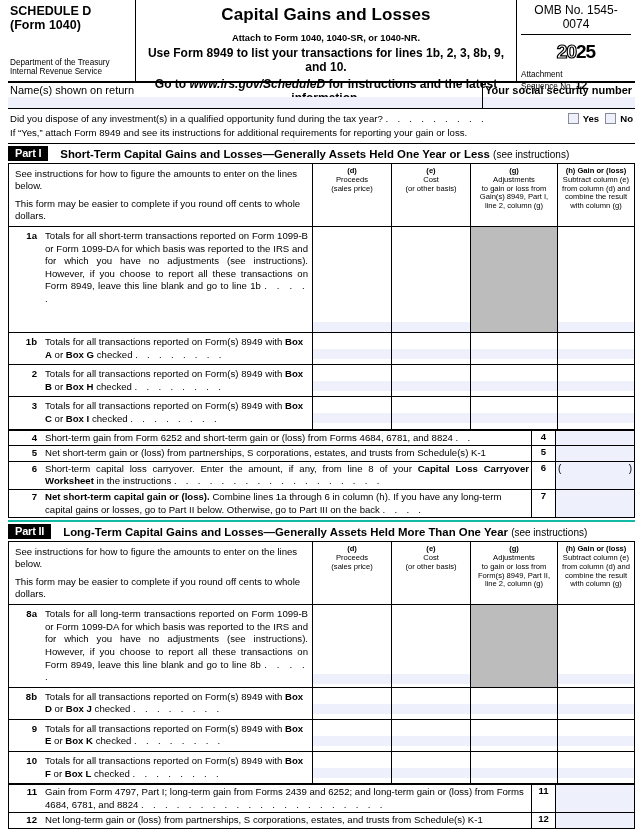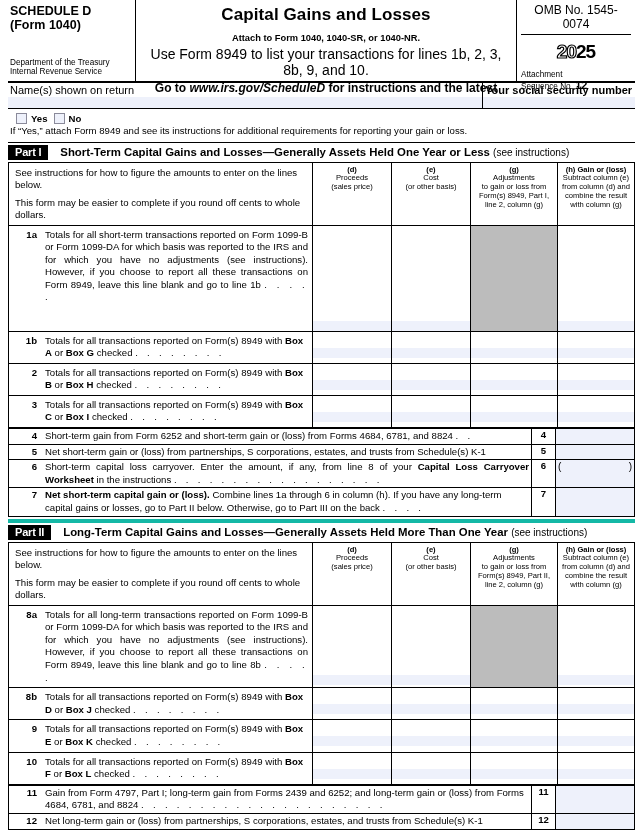--- a/index.html
+++ b/index.html
@@ -18,21 +18,21 @@
   .shaded{background:#bcbcbc;}
 
   
   .hdr{display:flex;border-bottom:2px solid #000;height:83px;box-sizing:border-box;}
   .hdr-left{width:128px;box-sizing:border-box;padding:5px 2px 2px 2px;border-right:1.5px solid #000;position:relative;}
   .sched-title{font-size:12.5px;font-weight:bold;line-height:13.5px;}
   .dept{position:absolute;bottom:4px;left:2px;font-size:8.2px;line-height:9.6px;}
   .hdr-mid{flex:1;box-sizing:border-box;padding:4px 6px 2px 6px;text-align:center;border-right:1.5px solid #000;}
   .main-title{font-size:17px;font-weight:bold;letter-spacing:.1px;margin-top:1px;}
   .sub1{font-size:9.3px;font-weight:bold;margin-top:8px;}
-  .sub2{font-size:14px;font-weight:normal;margin-top:3px;}
+  .sub2{font-size:12px;font-weight:bold;margin-top:3px;}
   .sub3{font-size:12px;font-weight:bold;margin-top:3px;}
   .hdr-right{width:118px;box-sizing:border-box;padding:3px 4px;text-align:center;}
   .omb{font-size:12px;padding-bottom:3px;border-bottom:1px solid #000;}
   .yearline{font-size:19px;font-weight:bold;letter-spacing:-1px;line-height:30px;margin-top:2px;}
   .yr-out{color:#fff;-webkit-text-stroke:1.2px #000;}
   .attach{font-size:8.2px;line-height:10px;text-align:left;margin-top:3px;}
   .attach b{font-size:11px;}
 
   
   .namerow{display:flex;border-bottom:1.5px solid #000;}
@@ -124,20 +124,24 @@
       <div class="nl">Name(s) shown on return</div>
       <div class="nfill fill"></div>
     </div>
     <div class="ssncell">
       <div class="nl b">Your social security number</div>
       <div class="nfill fill"></div>
     </div>
   </div>
 
   <div class="qrow">
+    <div class="qtext">
+      <span>Did you dispose of any investment(s) in a qualified opportunity fund during the tax year?</span>
+      <span class="dots">. . . . . . . . .</span>
+    </div>
     <div class="cbwrap">
       <span class="cb"></span>
       <span class="b">Yes</span>
     </div>
     <div class="cbwrap">
       <span class="cb"></span>
       <span class="b">No</span>
     </div>
   </div>
   <div class="q2">If “Yes,” attach Form 8949 and see its instructions for additional requirements for reporting your gain or loss.</div>
@@ -175,21 +179,21 @@
           <div class="lbl">(e)</div>
           <div>Cost</div>
           <div>(or other basis)</div>
         </div>
       </td>
       <td>
         <div class="colhd">
           <div class="lbl">(g)</div>
           <div>Adjustments</div>
           <div>to gain or loss from</div>
-          <div>Form(s) 8949, Part I,</div>
+          <div>Gain(s) 8949, Part I,</div>
           <div>line 2, column (g)</div>
         </div>
       </td>
       <td>
         <div class="colhd">
           <div class="lbl">(h) Gain or (loss)</div>
           <div>Subtract column (e)</div>
           <div>from column (d) and</div>
           <div>combine the result</div>
           <div>with column (g)</div>
@@ -340,21 +344,21 @@
           <span class="lnum">7</span>
           <span class="ltext" style="text-align:left;"><b>Net short-term capital gain or (loss).</b><span>  Combine lines 1a through 6 in column (h). If you have any</span> <span>long-term capital gains or losses, go to Part II below. Otherwise, go to Part III on the back</span> <span class="dots">. . . .</span></span>
         </div>
       </td>
       <td class="numcell">7</td>
       <td class="fill"></td>
     </tr>
   </tbody>
     </table>
 
-  <div class="partbar" style="border-top:4px solid #14b8a6;margin-top:2px;">
+  <div class="partbar" style="border-top:2px solid #14b8a6;margin-top:2px;">
     <span class="partbox">Part II</span>
     <span class="parttitle"><span>Long-Term Capital Gains and Losses—Generally Assets Held More Than One Year</span> <span class="note">(see instructions)</span></span>
   </div>
 
   <table class="sd">
     <colgroup>
         <col class="c-desc">
         <col class="c-d">
         <col class="c-e">
         <col class="c-g">

